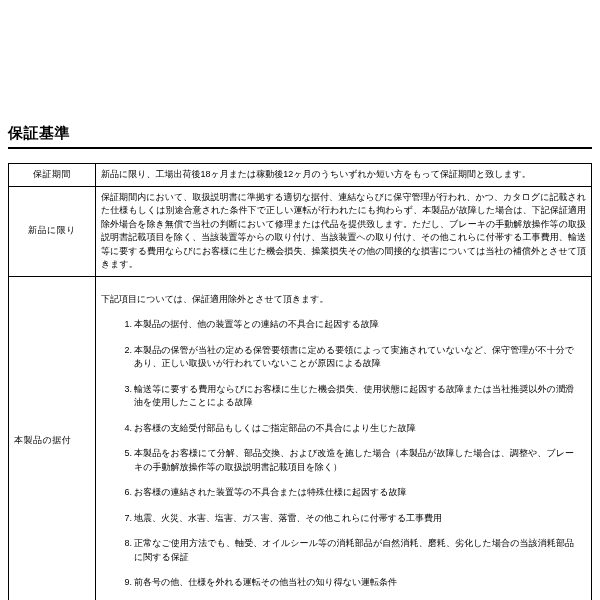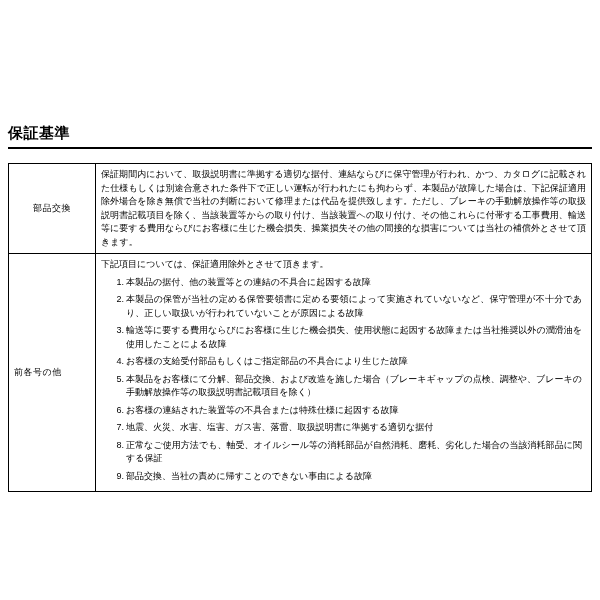--- a/index.html
+++ b/index.html
@@ -71,33 +71,33 @@
   }
   td.body.mid {
     vertical-align: middle;
   }
   .para {
     margin: 0;
     text-align: justify;
     text-justify: inter-character;
   }
   .intro {
-    margin: 0 0 1px 0;
+    margin: 12px 0 1px 0;
   }
   ol.excl {
     margin: 0;
     padding: 0 0 0 0;
     list-style: none;
     counter-reset: ex;
   }
   ol.excl li {
     counter-increment: ex;
     position: relative;
     padding-left: 21px;
-    margin: 4px;
+    margin: 12px;
     text-align: justify;
     text-justify: inter-character;
   }
   ol.excl li:before {
     content: counter(ex) ".";
     position: absolute;
     left: 4px;
     top: 0;
     width: 15px;
     text-align: right;
@@ -107,40 +107,46 @@
 <body>
 
 <div class="page">
 
   <div class="title">保証基準</div>
   <div class="title-rule"></div>
 
   <table class="warranty">
     <tbody>
       <tr>
-        <td class="label">部品交換</td>
+        <td class="label">保証期間</td>
+        <td class="body mid">
+          <p class="para">新品に限り、工場出荷後18ヶ月または稼動後12ヶ月のうちいずれか短い方をもって保証期間と致します。</p>
+        </td>
+      </tr>
+      <tr>
+        <td class="label">新品に限り</td>
         <td class="body mid">
           <p class="para">保証期間内において、取扱説明書に準拠する適切な据付、連結ならびに保守管理が行われ、かつ、カタログに記載された仕様もしくは別途合意された条件下で正しい運転が行われたにも拘わらず、本製品が故障した場合は、下記保証適用除外場合を除き無償で当社の判断において修理または代品を提供致します。ただし、ブレーキの手動解放操作等の取扱説明書記載項目を除く、当該装置等からの取り付け、当該装置への取り付け、その他これらに付帯する工事費用、輸送等に要する費用ならびにお客様に生じた機会損失、操業損失その他の間接的な損害については当社の補償外とさせて頂きます。</p>
         </td>
       </tr>
       <tr>
         <td class="label">
-          <span class="spread">前各号の他</span>
+          <span class="spread">本製品の据付</span>
         </td>
         <td class="body">
           <p class="para intro">下記項目については、保証適用除外とさせて頂きます。</p>
           <ol class="excl">
             <li>本製品の据付、他の装置等との連結の不具合に起因する故障</li>
             <li>本製品の保管が当社の定める保管要領書に定める要領によって実施されていないなど、保守管理が不十分であり、正しい取扱いが行われていないことが原因による故障</li>
             <li>輸送等に要する費用ならびにお客様に生じた機会損失、使用状態に起因する故障または当社推奨以外の潤滑油を使用したことによる故障</li>
             <li>お客様の支給受付部品もしくはご指定部品の不具合により生じた故障</li>
-            <li>本製品をお客様にて分解、部品交換、および改造を施した場合（ブレーキギャップの点検、調整や、ブレーキの手動解放操作等の取扱説明書記載項目を除く）</li>
+            <li>本製品をお客様にて分解、部品交換、および改造を施した場合（本製品が故障した場合は、調整や、ブレーキの手動解放操作等の取扱説明書記載項目を除く）</li>
             <li>お客様の連結された装置等の不具合または特殊仕様に起因する故障</li>
-            <li>地震、火災、水害、塩害、ガス害、落雷、取扱説明書に準拠する適切な据付</li>
+            <li>地震、火災、水害、塩害、ガス害、落雷、その他これらに付帯する工事費用</li>
             <li>正常なご使用方法でも、軸受、オイルシール等の消耗部品が自然消耗、磨耗、劣化した場合の当該消耗部品に関する保証</li>
-            <li>部品交換、当社の責めに帰すことのできない事由による故障</li>
+            <li>前各号の他、仕様を外れる運転その他当社の知り得ない運転条件</li>
           </ol>
         </td>
       </tr>
     </tbody>
   </table>
 
 </div>
 
 </body></html>

